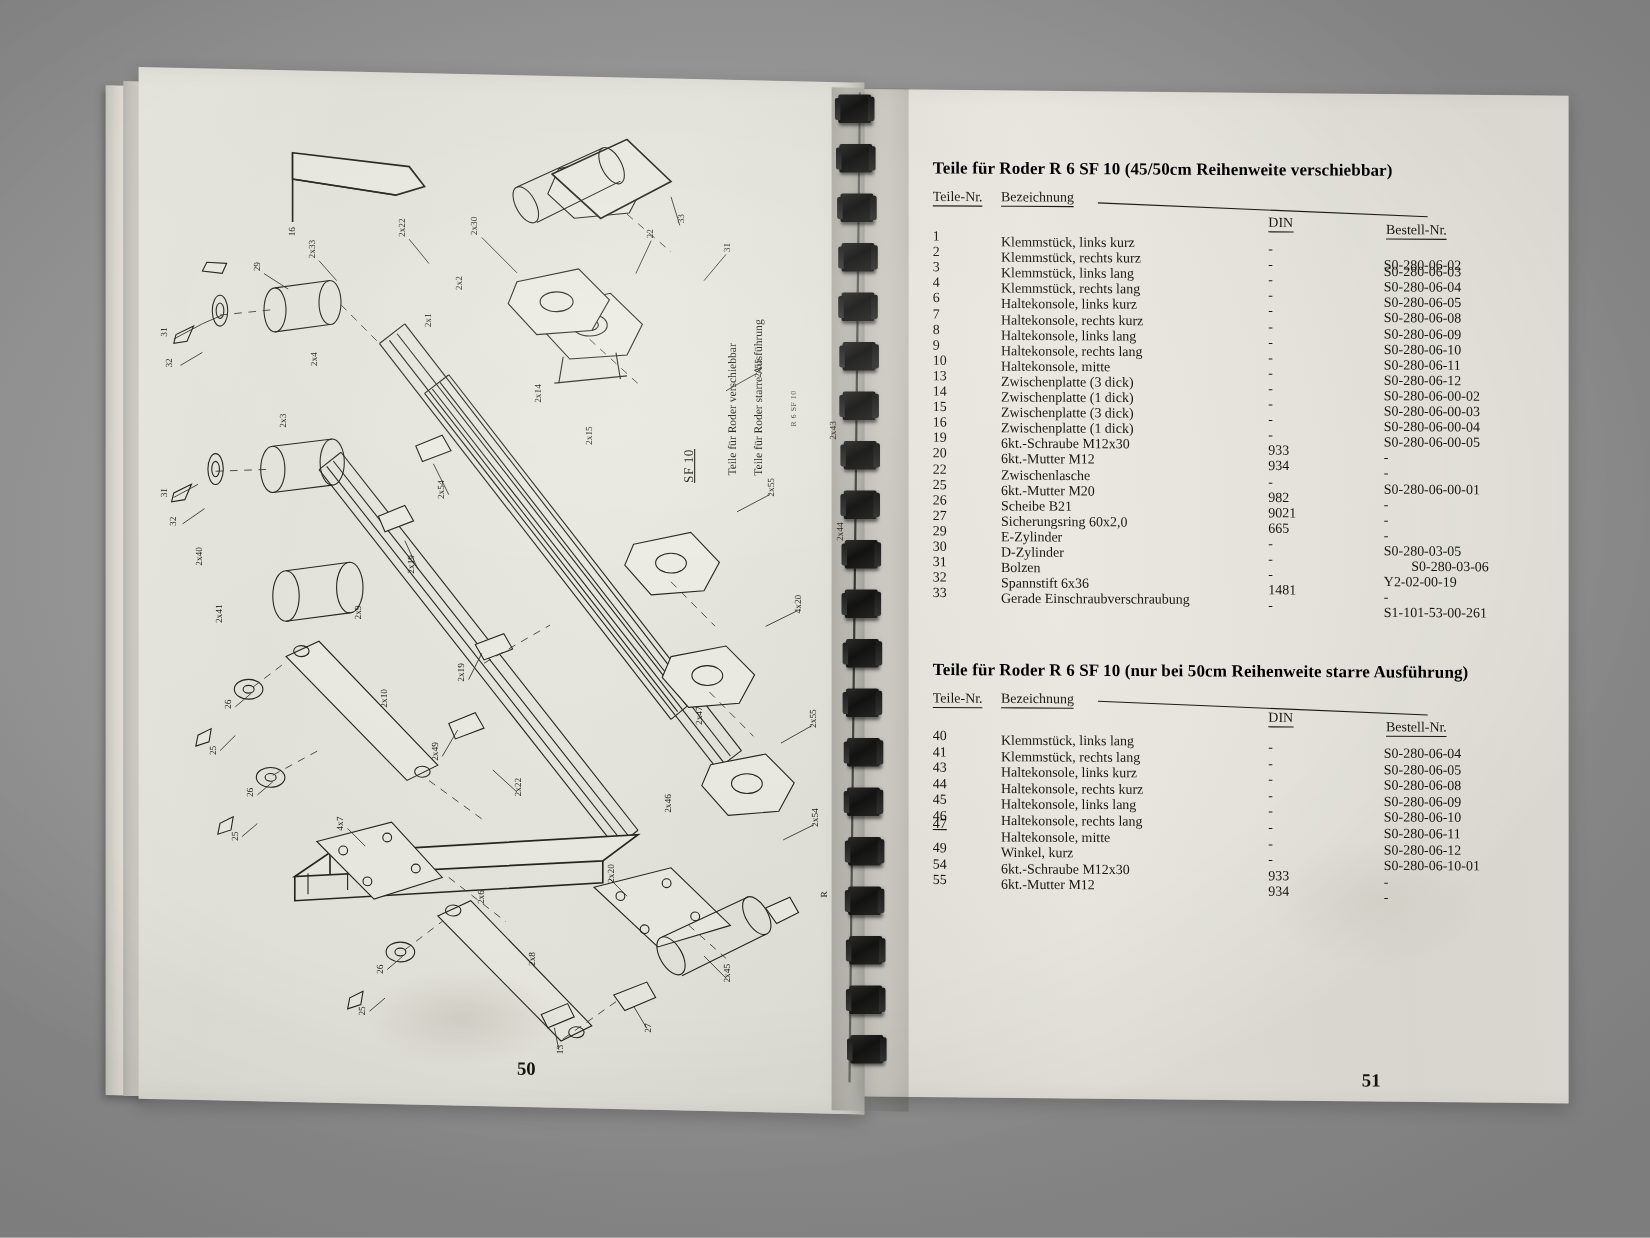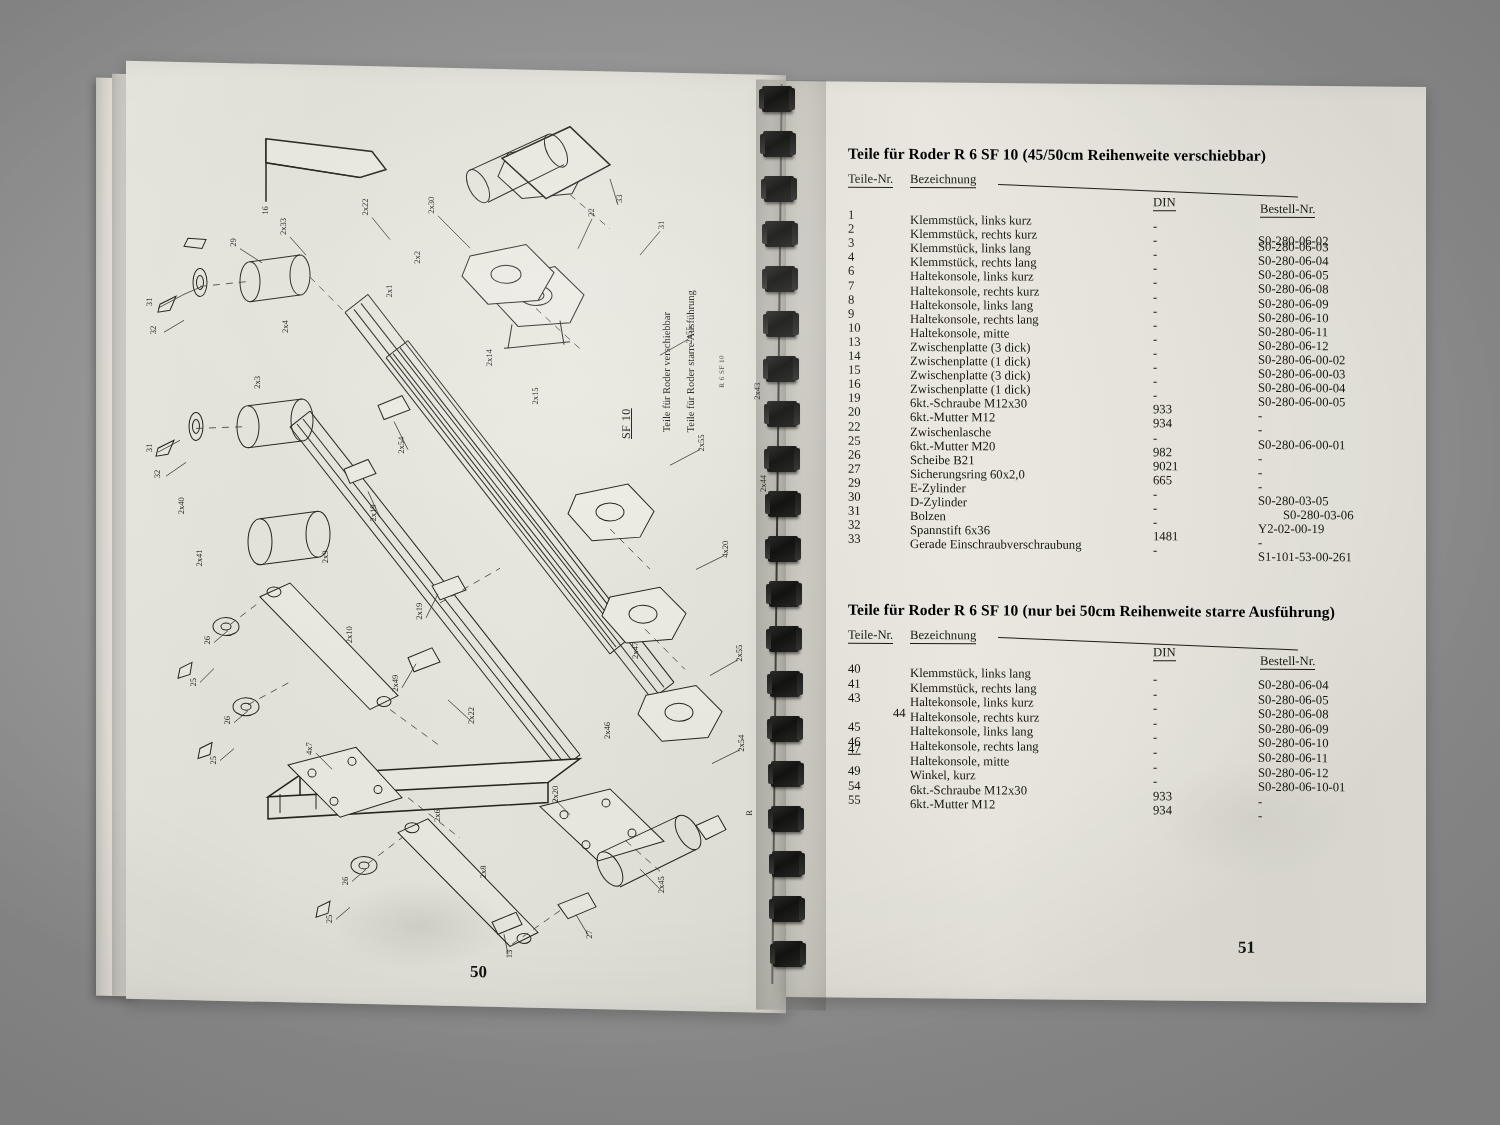--- a/index.html
+++ b/index.html
@@ -612,21 +612,21 @@
                 <span class="row-line col-din" style="top: 23.6px;">-</span>
                 <span class="row-line col-best" style="top: 28.6px;">S0-280-06-05</span>
               </div>
               <div style="position: absolute; left: 0px; top: 0px; width: 100%;">
                 <span class="row-line col-no" style="top: 29.2px;">43</span>
                 <span class="row-line col-desc" style="top: 33.2px;">Haltekonsole, links kurz</span>
                 <span class="row-line col-din" style="top: 38.2px;">-</span>
                 <span class="row-line col-best" style="top: 43.2px;">S0-280-06-08</span>
               </div>
               <div style="position: absolute; left: 0px; top: 0px; width: 100%;">
-                <span class="row-line col-no" style="top: 43.8px; margin-left: 45px;">44</span>
+                <span class="row-line col-no" style="top: 43.8px;">44</span>
                 <span class="row-line col-desc" style="top: 47.8px;">Haltekonsole, rechts kurz</span>
                 <span class="row-line col-din" style="top: 52.8px;">-</span>
                 <span class="row-line col-best" style="top: 57.8px;">S0-280-06-09</span>
               </div>
               <div style="position: absolute; left: 0px; top: 0px; width: 100%;">
                 <span class="row-line col-no" style="top: 58.4px;">45</span>
                 <span class="row-line col-desc" style="top: 62.4px;">Haltekonsole, links lang</span>
                 <span class="row-line col-din" style="top: 67.4px;">-</span>
                 <span class="row-line col-best" style="top: 72.4px;">S0-280-06-10</span>
               </div>
@@ -656,21 +656,21 @@
               </div>
               <div style="position: absolute; left: 0px; top: 0px; width: 100%;">
                 <span class="row-line col-no" style="top: 131.4px;">55</span>
                 <span class="row-line col-desc" style="top: 135.4px;">6kt.-Mutter  M12</span>
                 <span class="row-line col-din" style="top: 140.4px;">934</span>
                 <span class="row-line col-best" style="top: 145.4px;">-</span>
               </div>
             </div>
         </div>
 
-        <div class="pagenum" style="left:452px;top:853px;">51</div>
+        <div class="pagenum" style="left:452px;top:888px;">51</div>
       </div>
     </div>
 
     <div class="gutter-shadow"></div>
 
     <div class="binding">
       <div class="comb-wire"></div>
       <div class="comb" style="top:28px;"></div>
       <div class="comb" style="top:73px;left:19px;"></div>
       <div class="comb" style="top:118px;left:20px;"></div>

